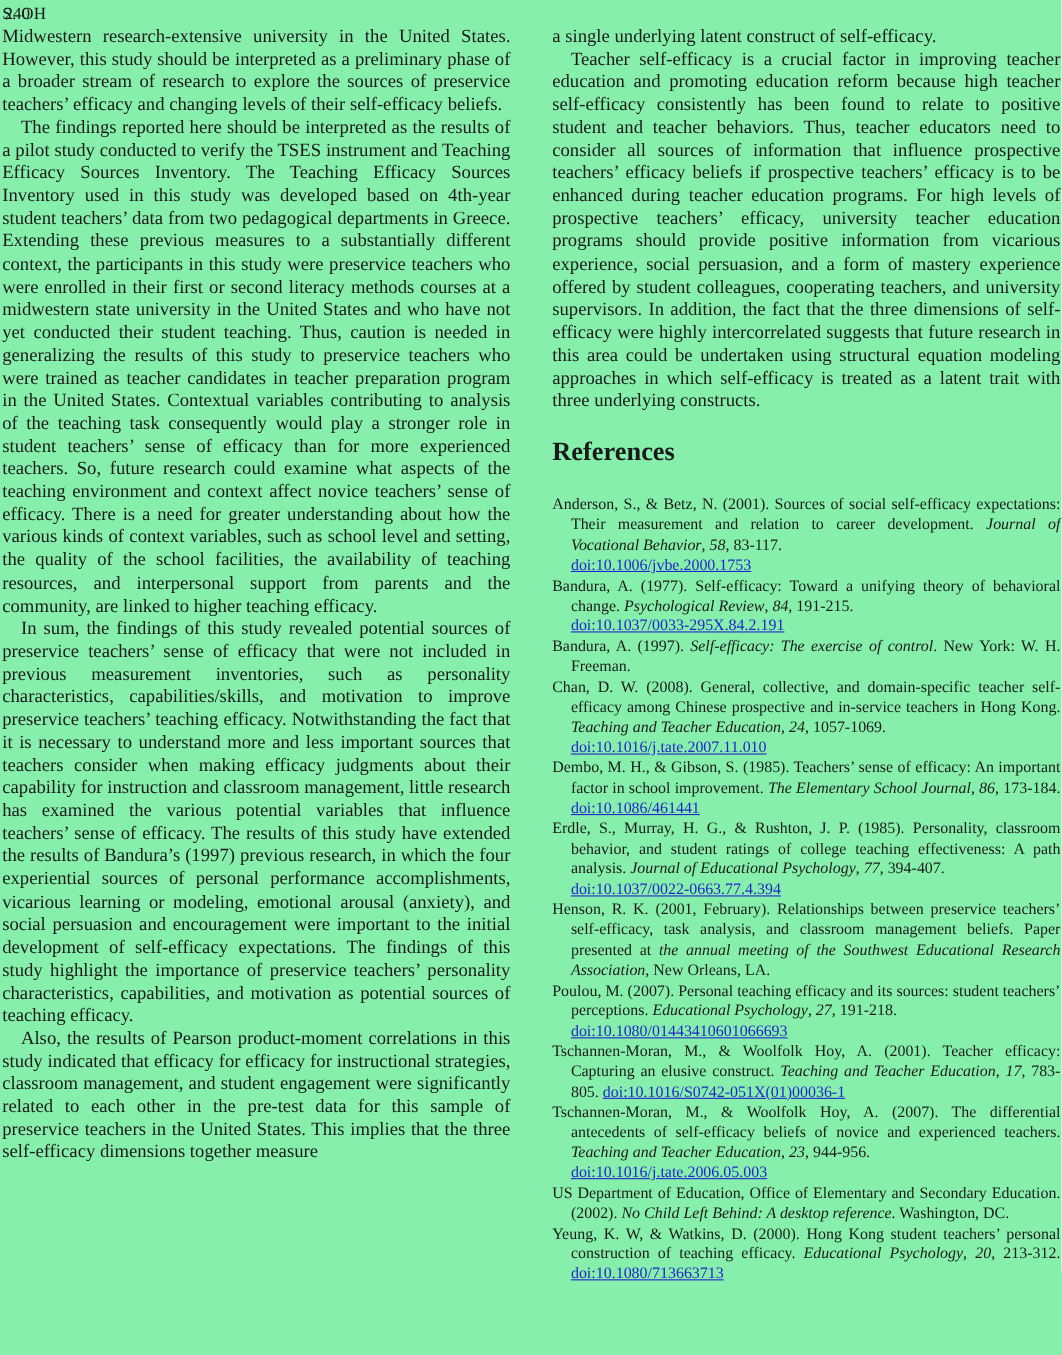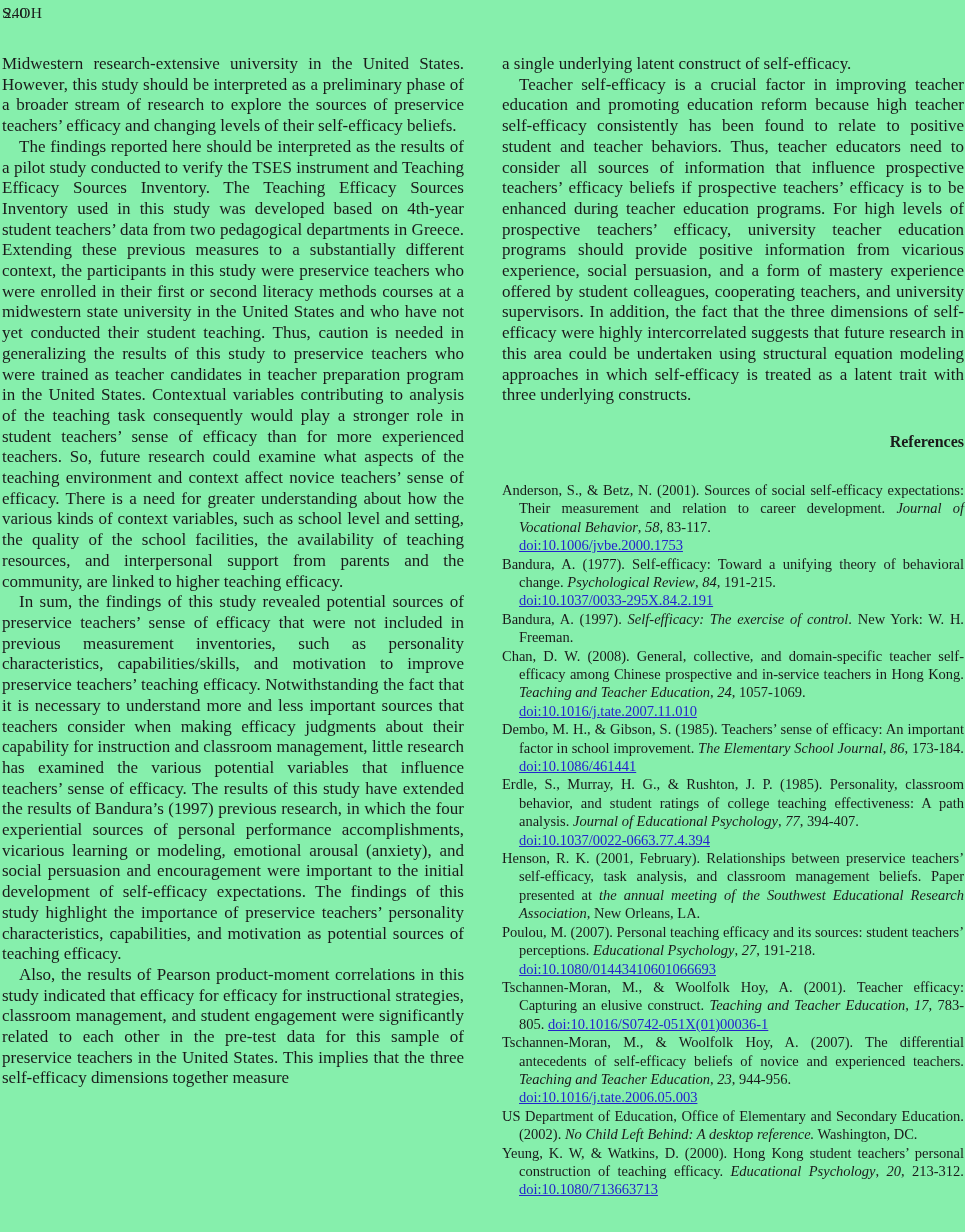--- a/index.html
+++ b/index.html
@@ -9,32 +9,32 @@
     box-sizing:border-box;
     padding:3px 2px 0 2px;
     background:#86efac;
     color:#1a1a1a;
     font-family:"Liberation Serif","DejaVu Serif",serif;
     overflow:hidden;
   }
   .page-header{position:relative;height:20px;font-size:15.5px;line-height:19px;}
   .page-number{position:absolute;left:2px;top:0;}
   .running-head{position:absolute;left:0;right:0;top:0;text-align:left;letter-spacing:.3px;}
-  .columns{display:flex;gap:38px;margin-top:31px;}
+  .columns{display:flex;gap:38px;}
   .col{
     width:462px;flex:0 0 462px;
     font-size:17px;line-height:20.7px;
     text-align:justify;
     hyphens:auto;-webkit-hyphens:auto;
   }
   .para{margin:0;}
   .para.indent{text-indent:17px;}
   .section-heading{
-    font-size:16px;line-height:24px;font-weight:bold;
-    text-align:right;margin:24px 0 27px 0;
+    font-size:24px;line-height:24px;font-weight:bold;
+    text-align:left;margin:24px 0 27px 0;
   }
   .ref-list{margin:0;}
   .ref{
     margin:0;
     font-size:14.5px;line-height:18.4px;
     padding-left:17px;text-indent:-17px;
     text-align:justify;
     hyphens:auto;-webkit-hyphens:auto;
   }
   .it{font-style:italic;}

